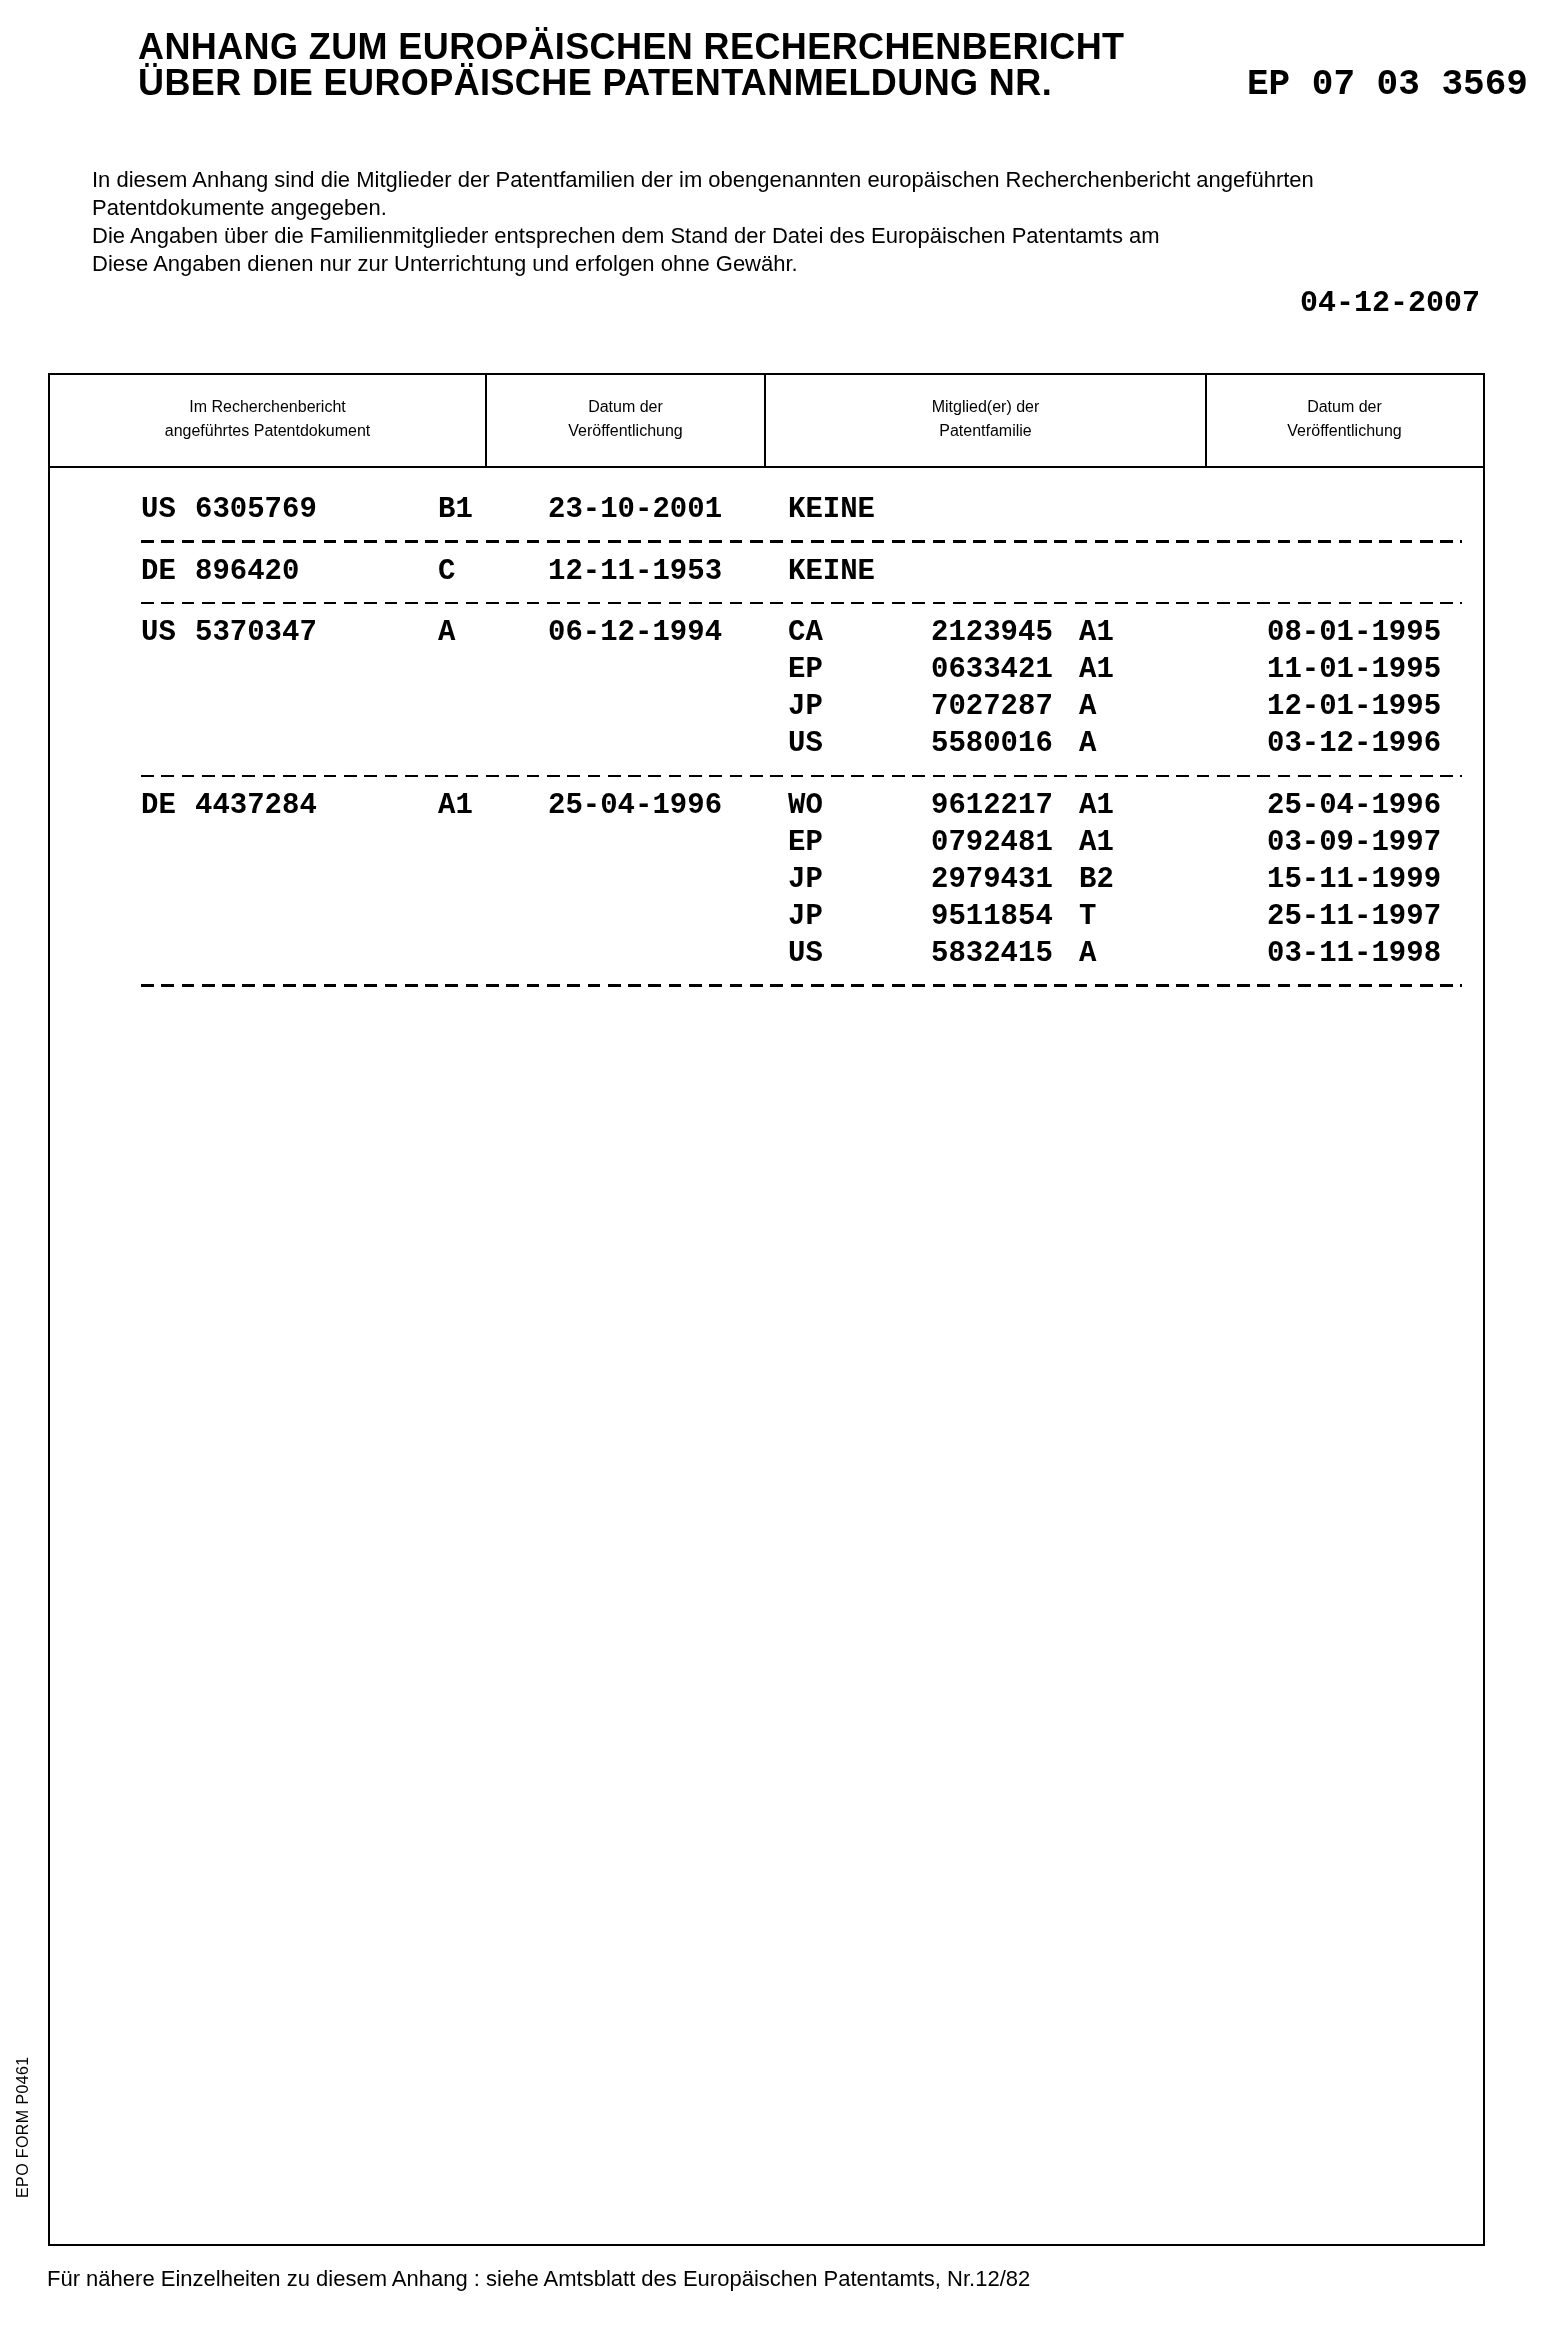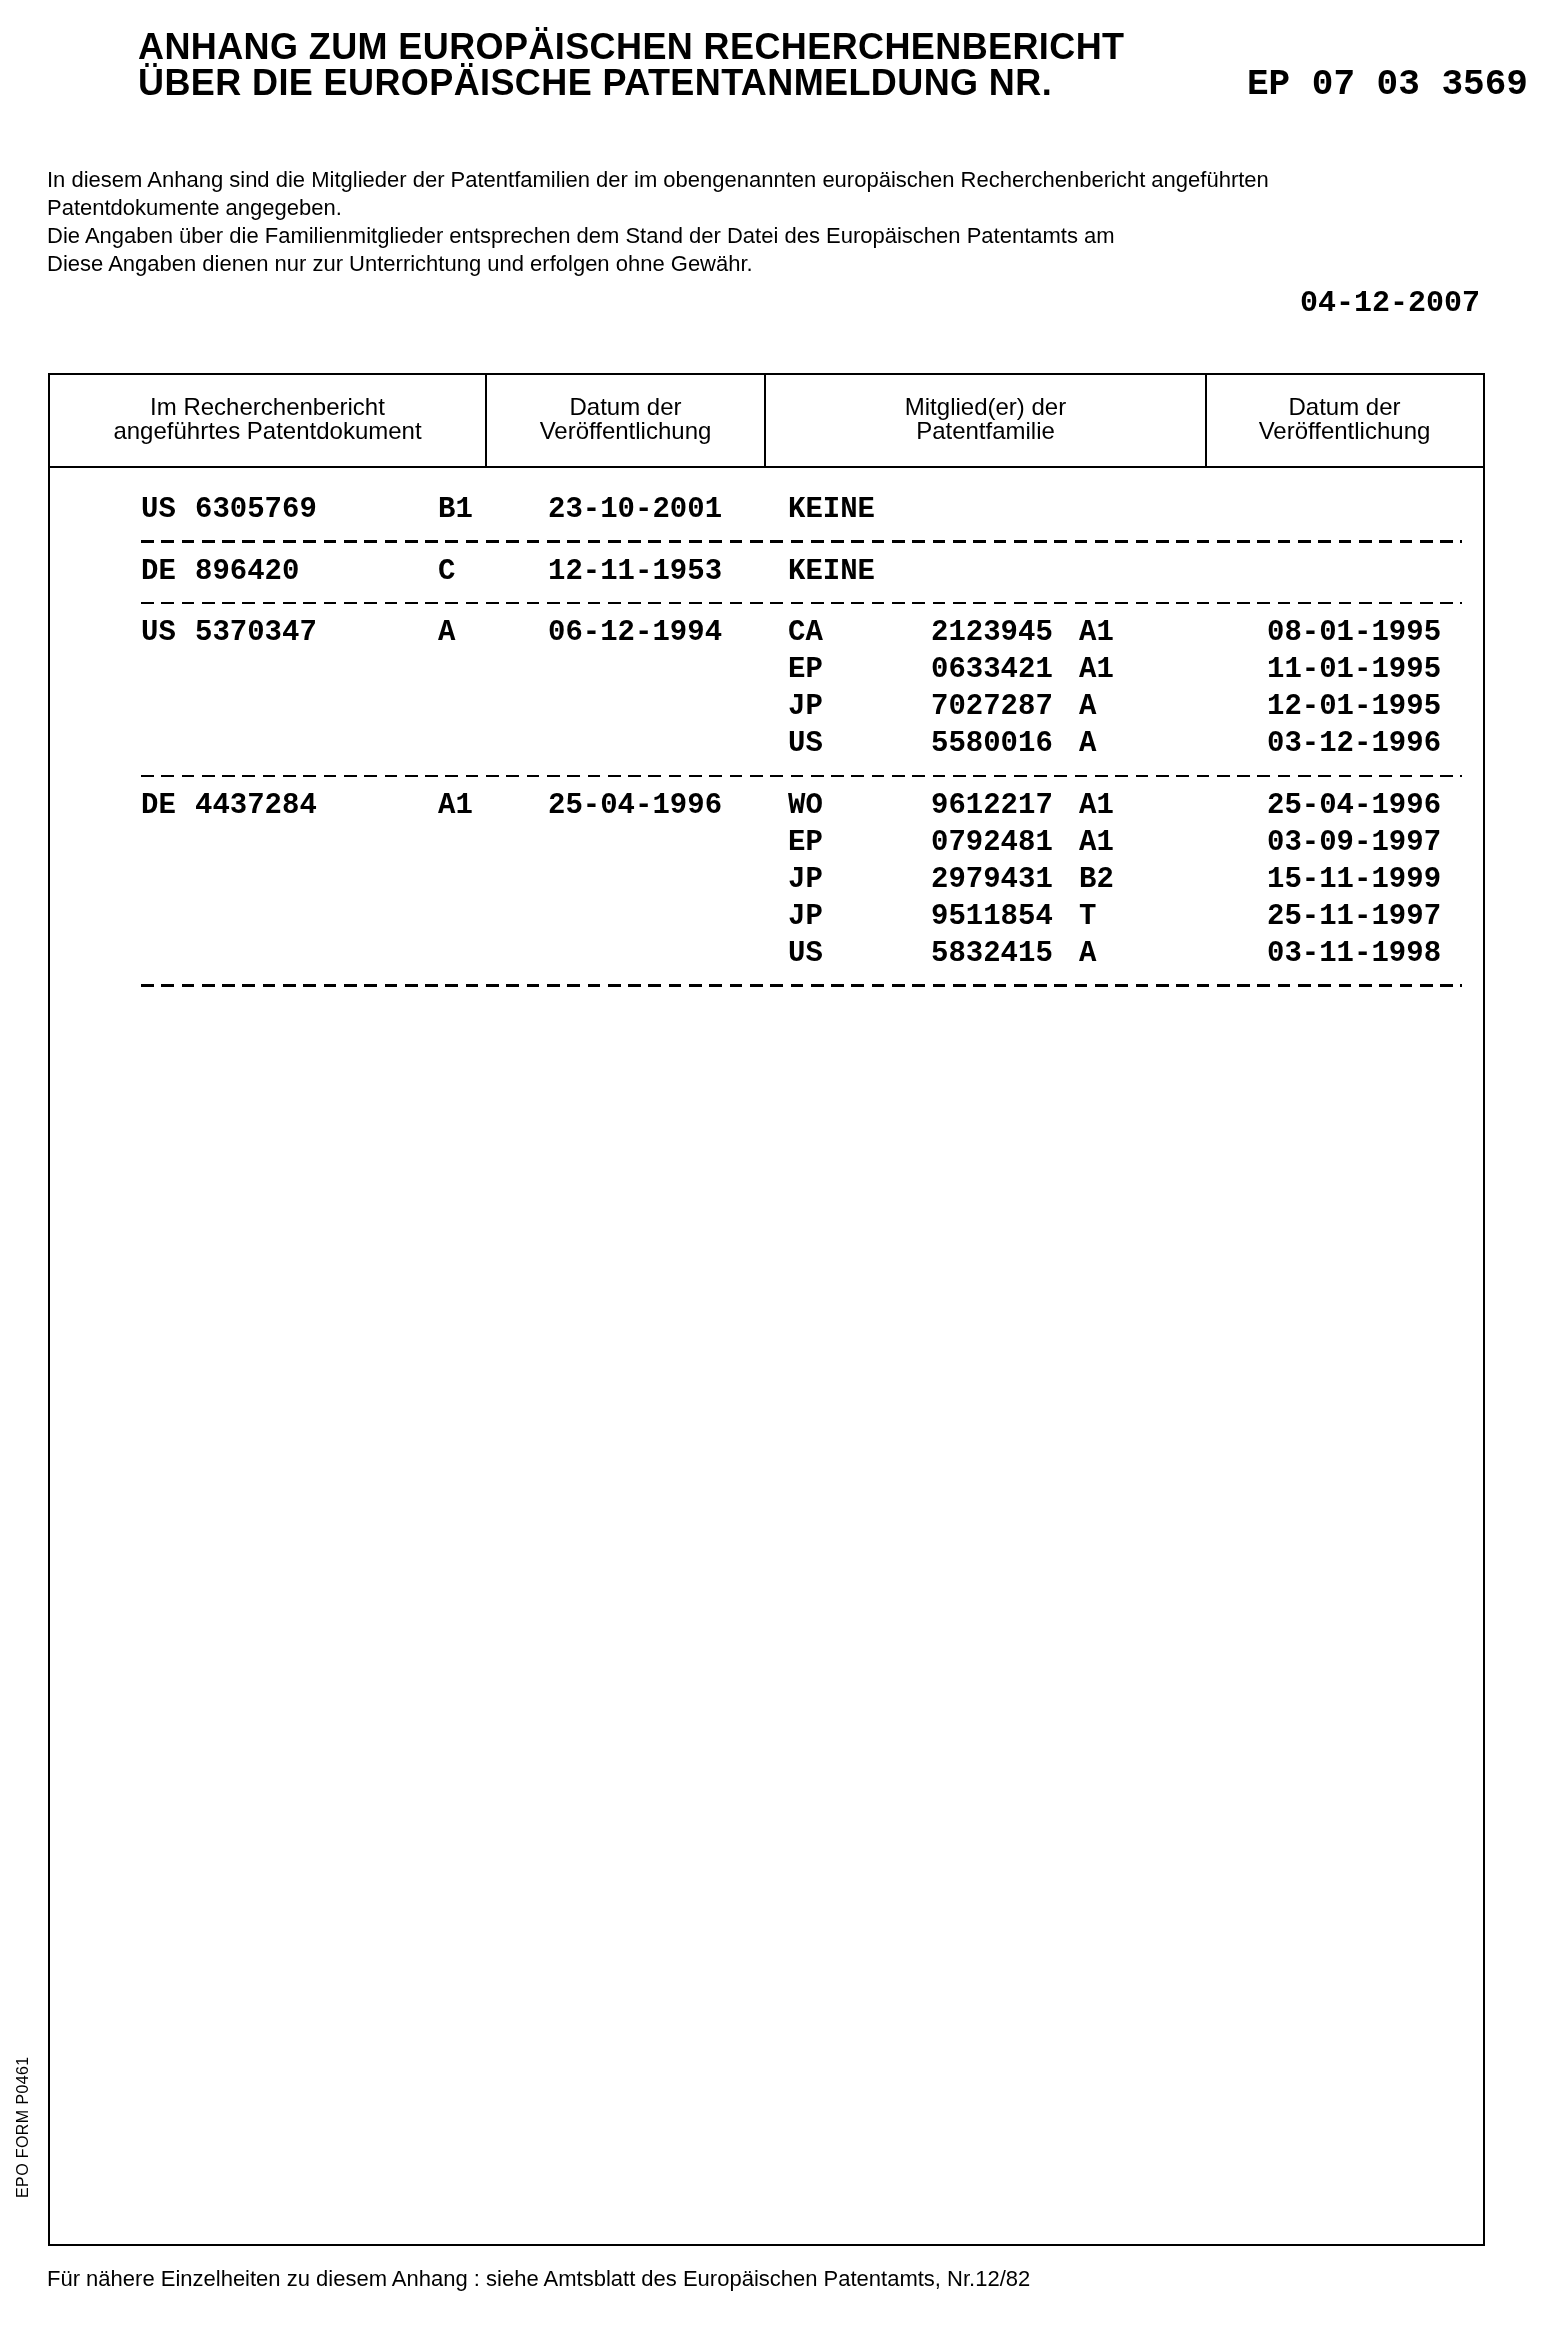--- a/index.html
+++ b/index.html
@@ -3,27 +3,27 @@
 <meta charset="utf-8">
 <style>
   * { margin:0; padding:0; box-sizing:border-box; }
   html, body { width:1561px; height:2330px; background:#ffffff; color:#000000; }
   body { position:relative; font-family:"Liberation Sans", sans-serif; overflow:hidden; }
 
   .page-title { position:absolute; left:138px; top:29px; font-weight:bold; font-size:36px; line-height:36px; letter-spacing:0.4px; }
   .app-number { position:absolute; left:1247px; top:64px; font-family:"Liberation Mono", monospace; font-weight:700; font-size:36px; white-space:pre; }
 
   .intro { position:absolute; left:47px; top:166px; font-size:22px; line-height:28px; width:1439px; }
-  .intro .intro-line { white-space:pre; }
+  .intro .intro-line { white-space:pre;margin-left:45px; }
   .file-date { position:absolute; right:81px; top:286px; font-family:"Liberation Mono", monospace; font-weight:700; font-size:30px; }
 
   .table-box { position:absolute; left:48px; top:373px; width:1437px; height:1873px; border:2.5px solid #000; }
 
   .table-header { position:absolute; left:0; top:0; width:100%; height:93px; border-bottom:2.5px solid #000; }
-  .th { position:absolute; top:0; height:100%; text-align:center; font-size:24px; line-height:24.6px; padding-top:19.5px; }
+  .th { position:absolute; top:0; height:100%; text-align:center; font-size:16px; line-height:24.6px; padding-top:19.5px; }
   .th1 { left:0;     width:437px; border-right:2.5px solid #000; }
   .th2 { left:437px; width:279px; border-right:2.5px solid #000; }
   .th3 { left:716px; width:441px; border-right:2.5px solid #000; }
   .th4 { left:1157px; width:275px; }
 
   .table-body { position:absolute; left:0; top:96px; width:100%; padding-top:22px;
                 font-family:"Liberation Mono", monospace; font-weight:700; font-size:29px; }
   .body-line { position:relative; height:37px; }
   .body-line span { position:absolute; top:0; white-space:pre; }
   .c-cc { left:91px; }  .c-cn { left:145px; }  .c-ck { left:388px; }  .c-cd { left:498px; }

